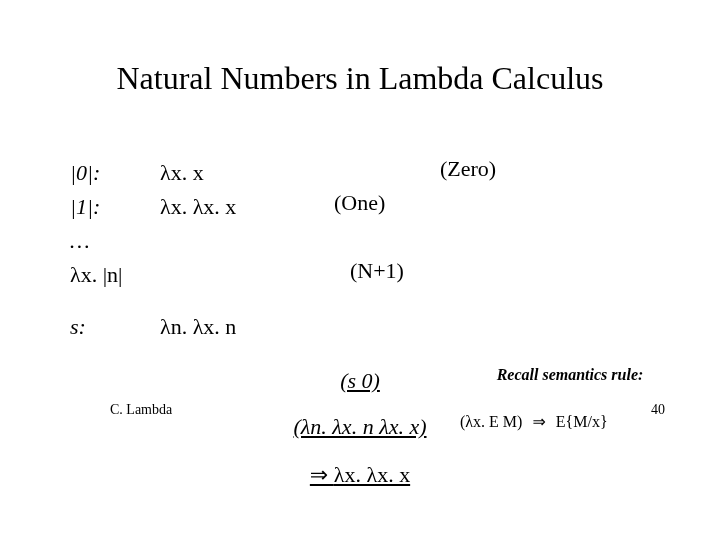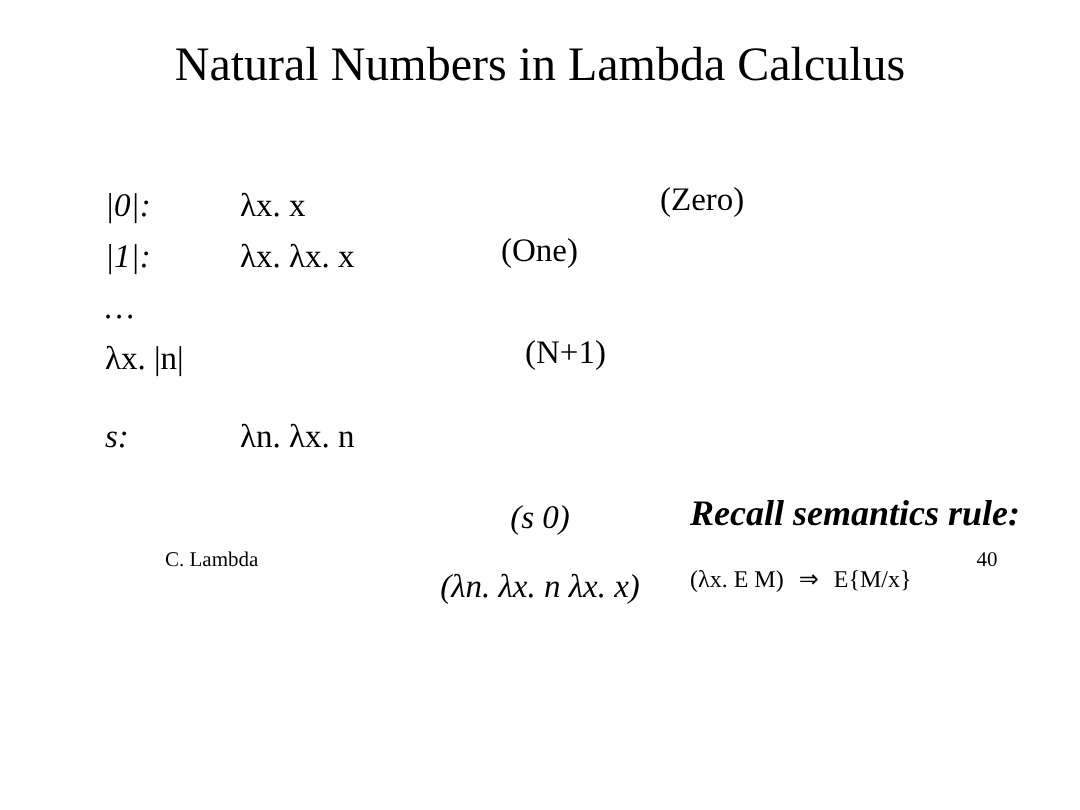--- a/index.html
+++ b/index.html
@@ -10,20 +10,21 @@
     background: #ffffff;
     font-family: "Times New Roman", Times, serif;
     color: #000;
     position: relative;
   }
   .slide {
     width: 720px;
     height: 404px;
     position: relative;
     box-sizing: border-box;
+    margin-top: 36px;
   }
   .title {
     position: absolute;
     top: 24px;
     left: 0;
     right: 0;
     text-align: center;
     font-size: 32px;
     font-weight: normal;
   }
@@ -48,25 +49,26 @@
     position: absolute;
     font-size: 22px;
   }
   .derive {
     position: absolute;
     left: 0;
     right: 0;
     text-align: center;
     font-size: 22px;
     font-style: italic;
+    text-decoration: underline;
   }
   .recall-box {
     position: absolute;
     right: 40px;
-    font-size: 24px;
+    font-size: 16px;
     font-style: italic;
     font-weight: bold;
     text-align: center;
   }
   .rule-box {
     position: absolute;
     right: 40px;
     font-size: 16px;
     font-weight: normal;
     text-align: left;
@@ -112,20 +114,23 @@
       <span class="expr">λn. λx. n</span>
     </div>
   </div>
 
   <div class="tag" style="top:120px; left:440px;">(Zero)</div>
   <div class="tag" style="top:154px; left:334px;text-align:center;">(One)</div>
   <div class="tag" style="top:222px; left:350px;">(N+1)</div>
 
   <div class="derive" style="top:332px;">(s 0)</div>
   <div class="derive" style="top:378px;">(λn. λx. n λx. x)</div>
+  <div class="derive" style="top:426px; font-style:normal;">
+    <span style="font-weight:normal;">⇒ </span><span>λx. λx. x</span>
+  </div>
 
   <div class="recall-box" style="top:330px; width:220px;">Recall semantics rule:</div>
   <div class="rule-box" style="top:376px; width:220px;">
     <span>(λx. E M)</span>
     <span style="padding:0 6px;">⇒</span>
     <span>E{M/x}</span>
   </div>
 
   <div class="footer-left">C. Lambda</div>
   <div class="footer-right">40</div>

